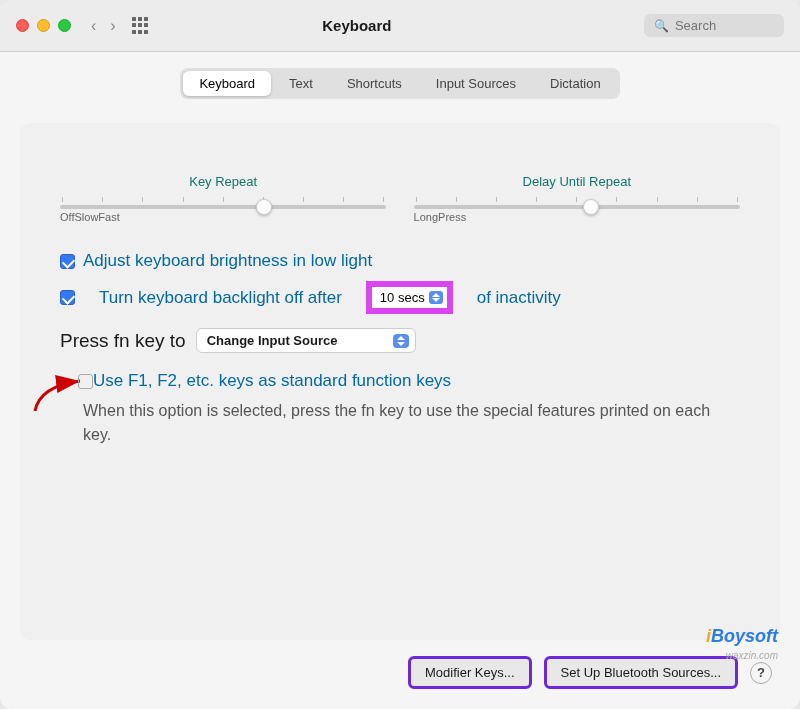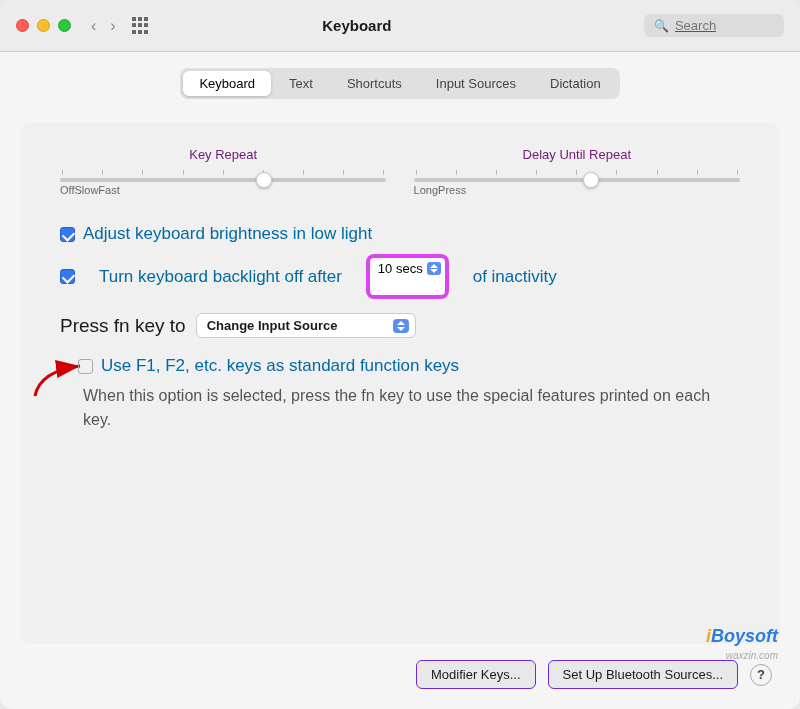--- a/index.html
+++ b/index.html
@@ -93,23 +93,22 @@
       border-radius: 6px;
       padding: 4px 10px;
       gap: 6px;
       width: 140px;
     }
     .search-box input {
       background: none;
       border: none;
       outline: none;
       font-size: 13px;
-      color: #0f766e;
+      color: #a21caf;
       width: 100%;
-      text-decoration: underline;
     }
     .search-icon-small {
       color: #888;
       font-size: 12px;
     }
 
     
     .content {
       flex: 1;
       padding: 16px 20px 20px;
@@ -168,22 +167,23 @@
     .slider-group {
       display: flex;
       flex-direction: column;
       align-items: center;
       width: 48%;
     }
 
     .slider-label {
       font-size: 13px;
       font-weight: 500;
-      color: #701a75;
+      color: #0f766e;
       margin-bottom: 8px;
+      margin-top: 27px;
     }
 
     .slider-track {
       width: 100%;
       height: 4px;
       background: #c8c8c8;
       border-radius: 2px;
       position: relative;
     }
 
@@ -307,21 +307,20 @@
 
     
     .fn-section {
       margin-top: 4px;
       position: relative;
     }
 
     .fn-row {
       display: flex;
       align-items: center;
-      gap: 8px;
       margin-bottom: 8px;
       padding-left: 18px;
     }
 
     .fn-description {
       font-size: 16px;
       color: #555;
       line-height: 1.5;
       margin-left: 23px;
     }
@@ -338,21 +337,21 @@
       display: flex;
       justify-content: flex-end;
       align-items: center;
       gap: 12px;
       margin-top: 16px;
       padding-right: 8px;
     }
 
     .action-btn {
       background: #e8e8e8;
-      border: 1px solid #6d28d9;
+      border: 3px solid #6d28d9;
       border-radius: 6px;
       padding: 6px 14px;
       font-size: 13px;
       cursor: pointer;
       color: #1a1a1a;
     }
 
     .help-btn {
       width: 22px;
       height: 22px;
@@ -375,23 +374,23 @@
       display: flex;
       align-items: center;
       gap: 24px;
       margin-bottom: 14px;
     }
 
     .small-dropdown {
       display: flex;
       align-items: center;
       background: white;
-      border: 4px solid #d946ef;
-      border-radius: 8px;
-      padding: 3px 4px 19px 8px;
+      border: 6px solid #d946ef;
+      border-radius: 0;
+      padding: 3px 4px 3px 8px;
       font-size: 13px;
       gap: 4px;
       cursor: pointer;
     }
 
     .small-dropdown-arrow {
       display: flex;
       flex-direction: column;
       gap: 1px;
       align-items: center;

